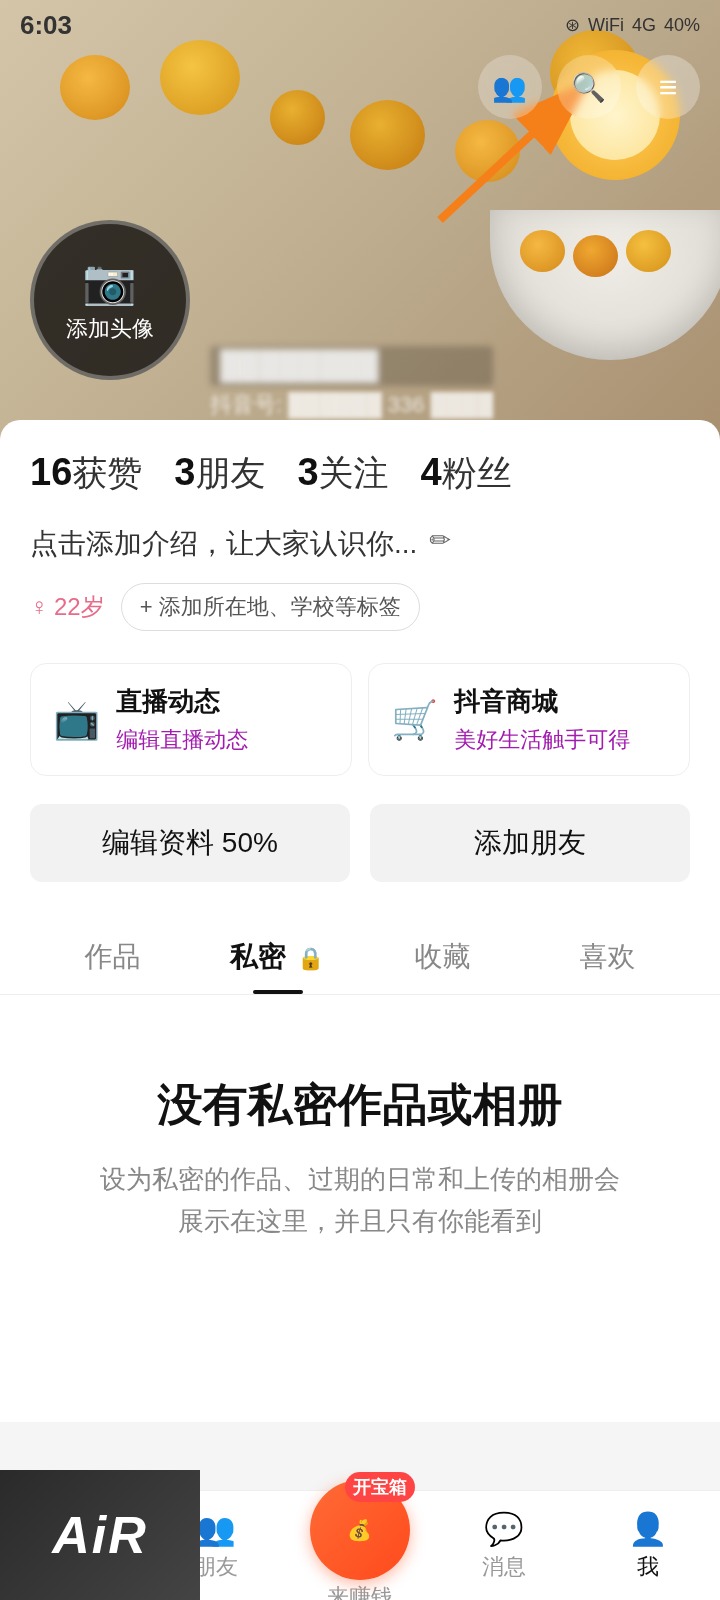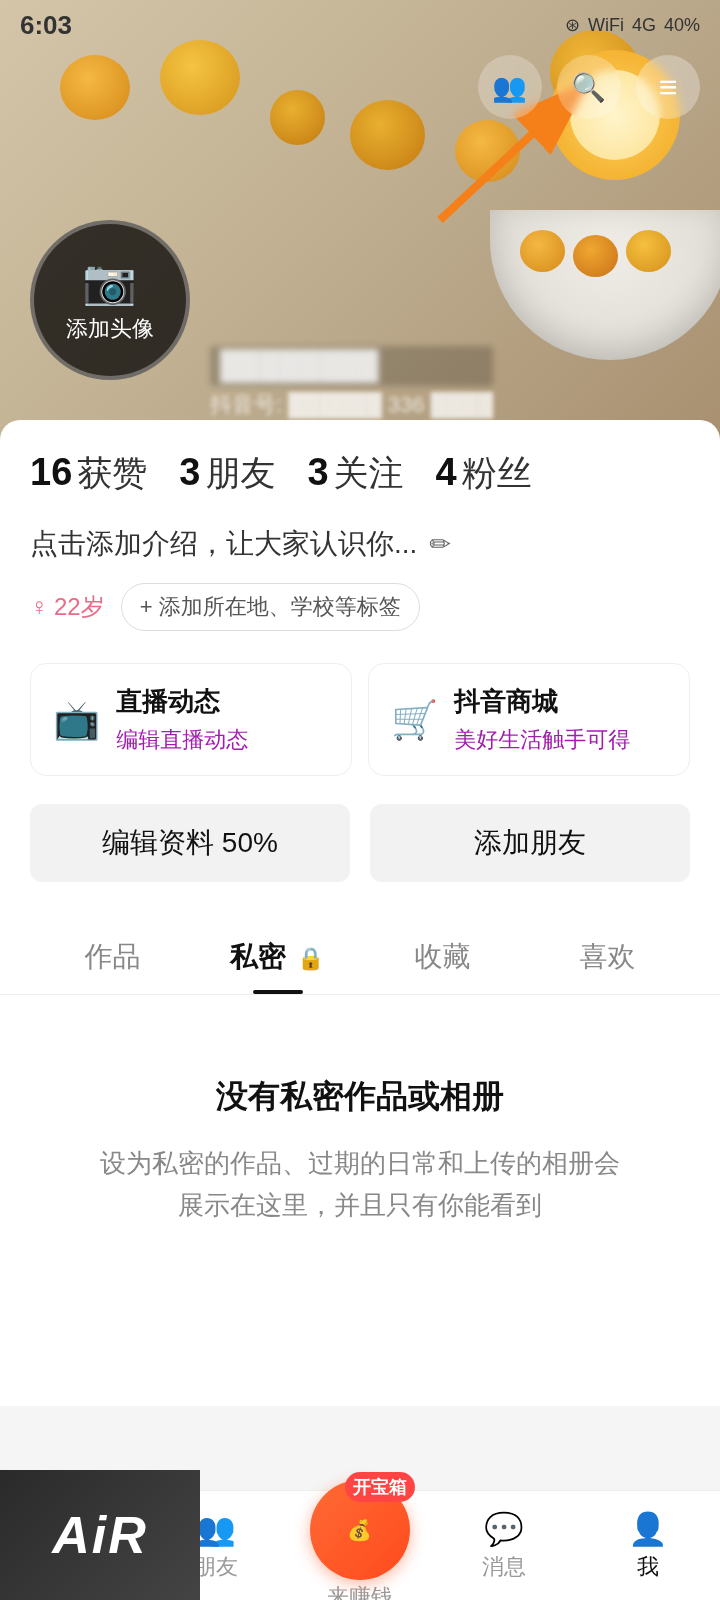--- a/index.html
+++ b/index.html
@@ -201,37 +201,36 @@
     
     .stats-row {
       display: flex;
       align-items: center;
       gap: 0;
       margin-bottom: 28px;
     }
     .stat-item {
       display: flex;
       align-items: baseline;
-      gap: 5px;
       margin-right: 32px;
     }
     .stat-number {
       font-size: 38px;
       font-weight: 700;
       color: #111;
     }
     .stat-label {
       font-size: 35px;
       color: #333;
     }
 
     
     .bio-row {
       display: flex;
-      align-items: center;
+      align-items: flex-start;
       gap: 12px;
       margin-bottom: 20px;
     }
     .bio-text {
       font-size: 28px;
       color: #333;
     }
     .bio-edit-icon {
       font-size: 26px;
       color: #666;
@@ -350,21 +349,21 @@
       font-size: 22px;
       margin-left: 4px;
     }
 
     
     .empty-state {
       padding: 80px 60px 60px;
       text-align: center;
     }
     .empty-title {
-      font-size: 32px;
+      font-size: 45px;
       font-weight: 600;
       color: #111;
       margin-bottom: 24px;
     }
     .empty-desc {
       font-size: 26px;
       color: #888;
       line-height: 1.6;
     }
 

